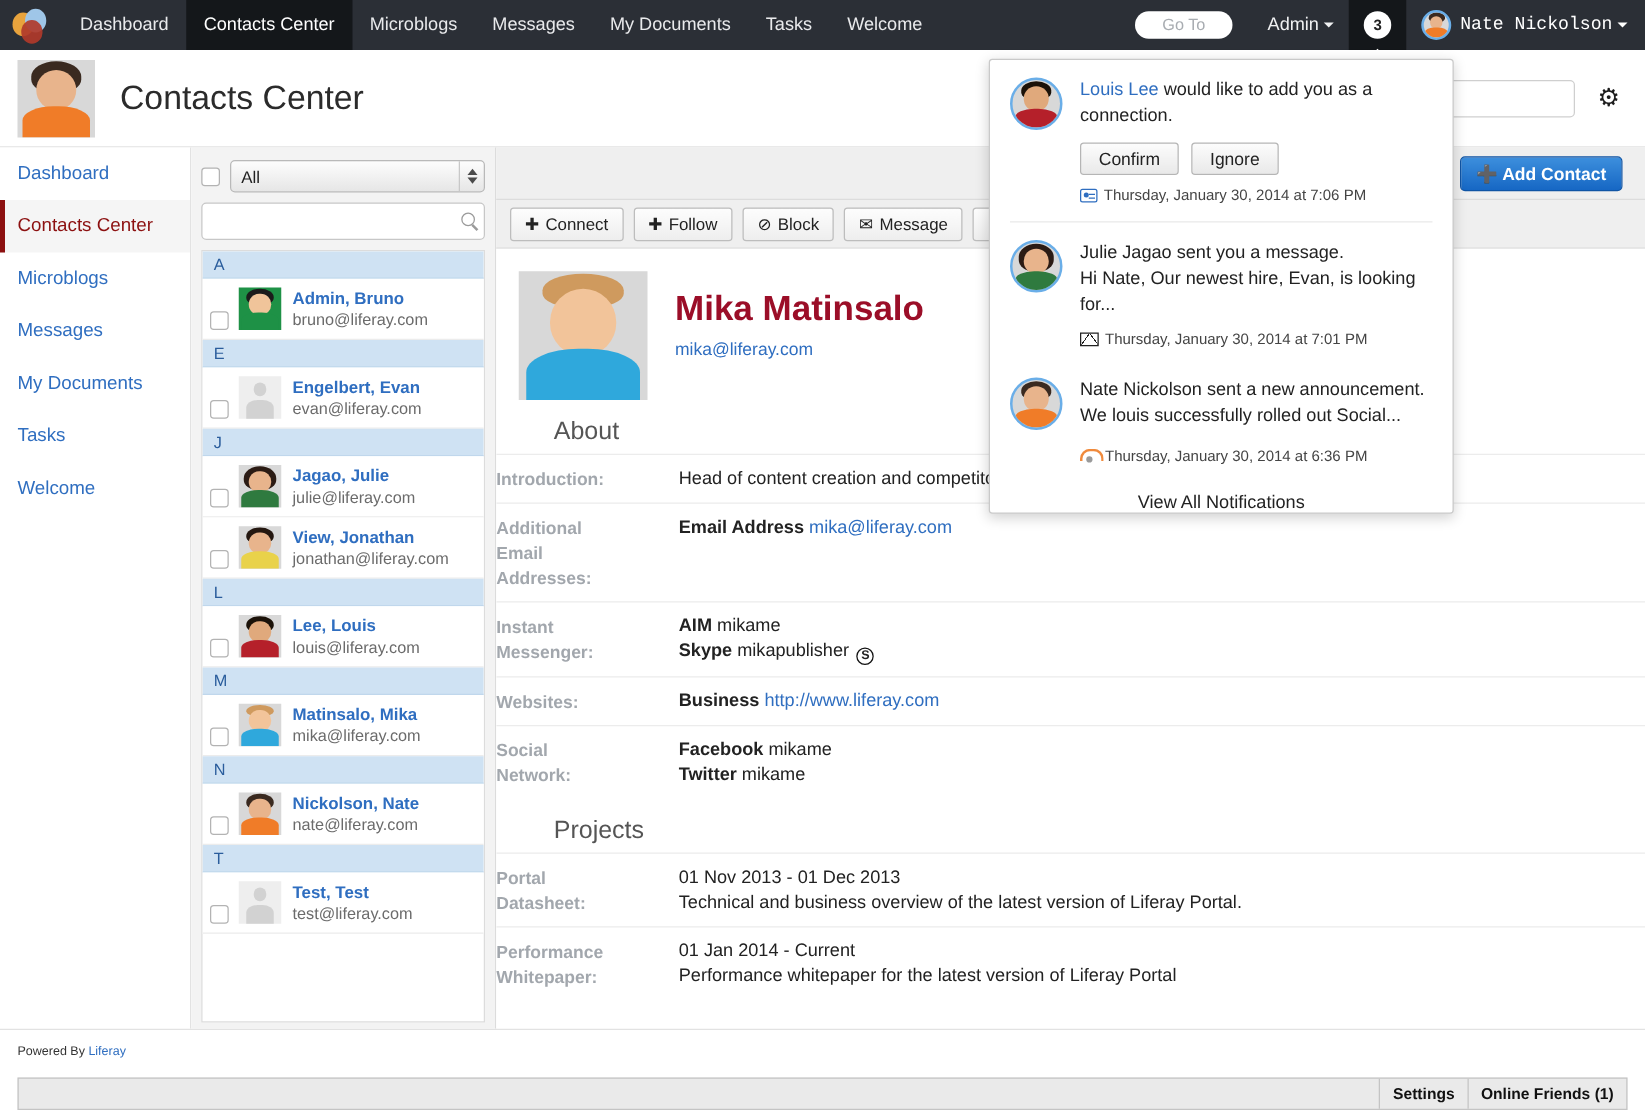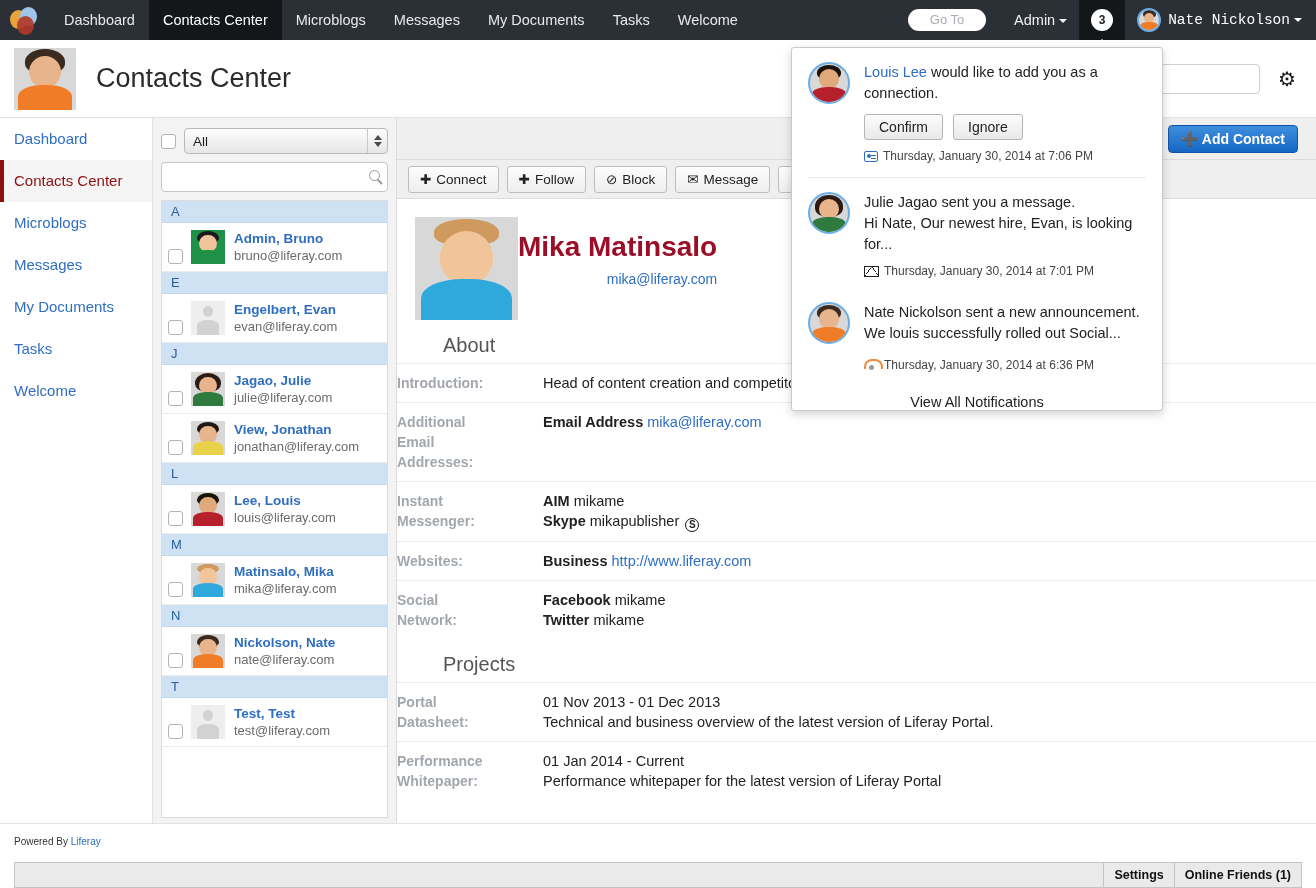--- a/index.html
+++ b/index.html
@@ -182,21 +182,21 @@
     font-size: 13.5px; color: #222; line-height: 25px; cursor: pointer;
     margin-right: 8px; border-radius: 3px; white-space: nowrap;
   }
   .tbtn .gi { margin-right: 5px; }
   .profile {
     position: absolute; top: 199px; left: 397px; width: 919px; height: 624px;
     background: #fff; overflow: hidden;
   }
   .phead { display: flex; padding: 18px 0 0 18px; }
   .phead .pava { width: 103px; height: 103px; }
-  .phead .ptext { padding-top: 14px; text-align: right; }
+  .phead .ptext { margin-left: 22px; padding-top: 14px; }
   .pname { font-size: 28px; font-weight: bold; color: #9b0e28; line-height: 32px; }
   .pmail { font-size: 14px; color: #2f6ec0; margin-top: 8px; }
   .sect { font-size: 20px; color: #555; padding: 14px 0 6px 46px; font-weight: normal; }
   .row {
     display: flex; border-top: 1px solid #ececec; padding: 9px 0 9px 0;
   }
   .row:first-of-type { border-top: none; }
   .row .lbl {
     width: 146px; flex: 0 0 146px; color: #a2a7ad;
     font-size: 14px; font-weight: bold; line-height: 20px; padding-right: 8px;

